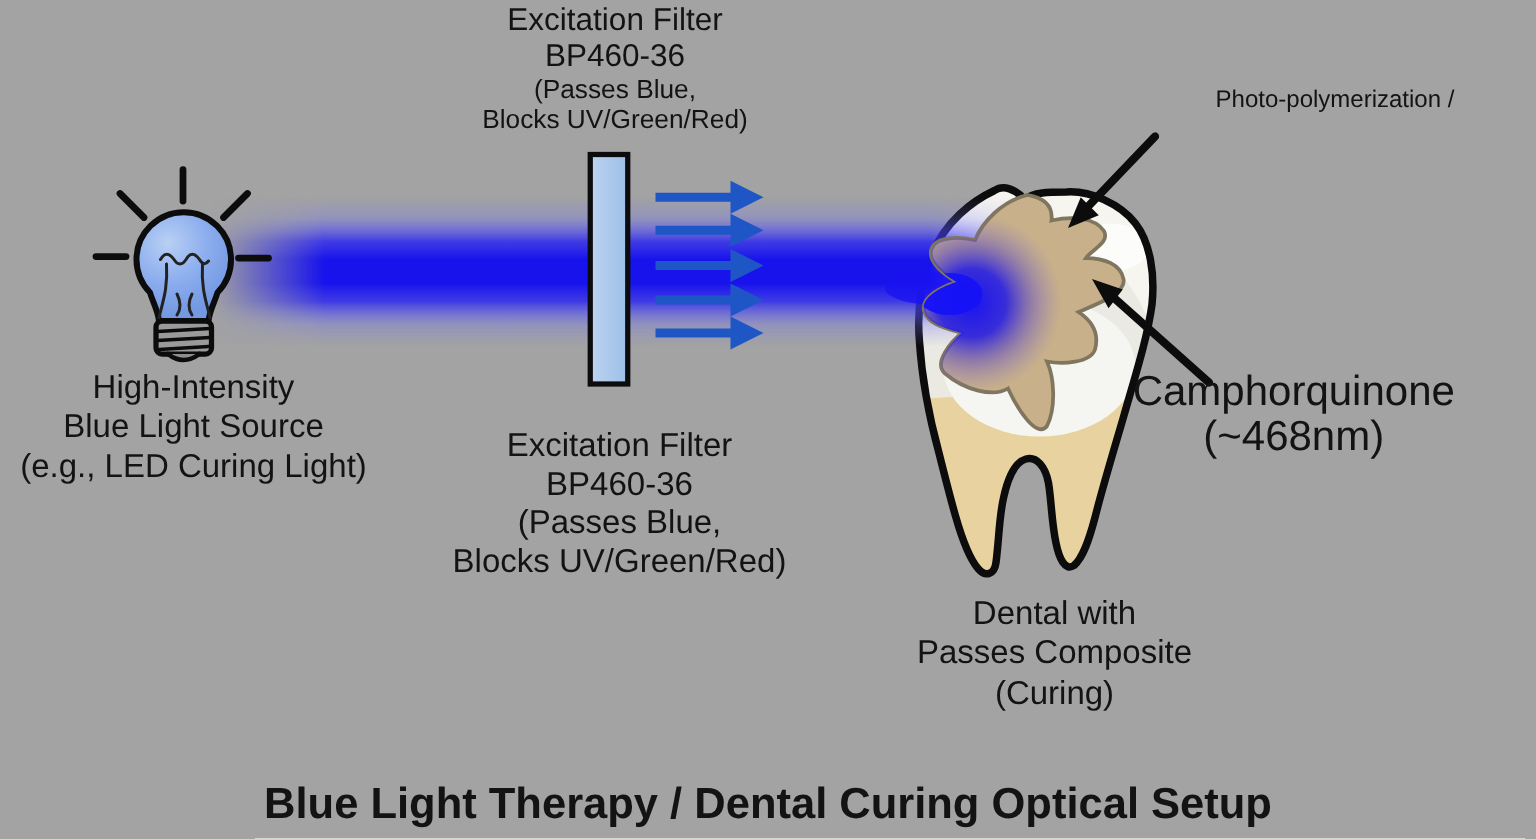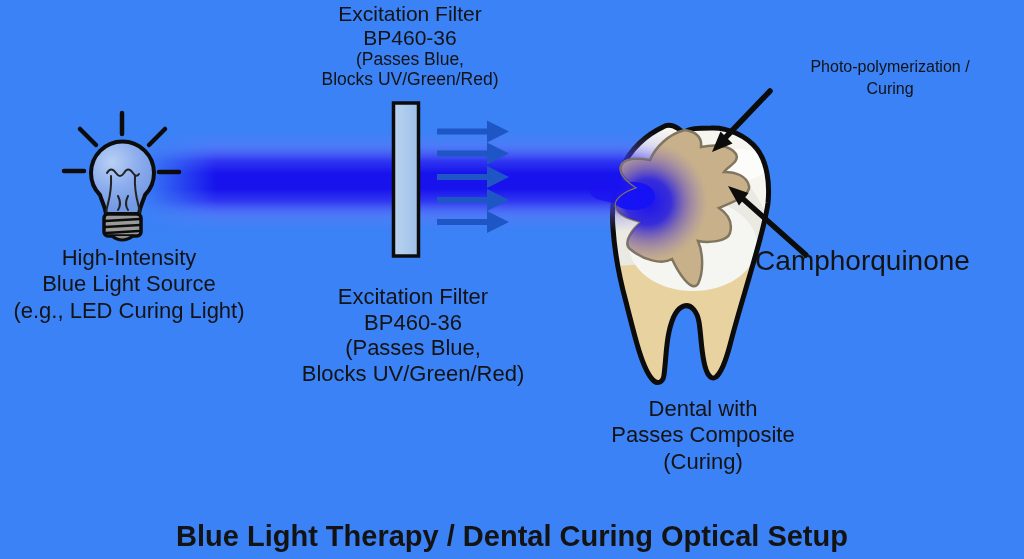--- a/index.html
+++ b/index.html
@@ -1,18 +1,18 @@
 <!DOCTYPE html>
 <html><head>
 <meta charset="utf-8">
 <style>
   html,body { margin:0; padding:0; background:#ffffff; }
   #stage {
     position:relative; width:1024px; height:559px; overflow:hidden;
-    background:#3b82f6; font-family:"Liberation Sans", sans-serif; color:#111;
+    background:#a3a3a3; font-family:"Liberation Sans", sans-serif; color:#111;
   }
   #diagram-svg { position:absolute; left:0; top:0; }
   .label { position:absolute; text-align:center; color:#131313; }
   .lbl-line { white-space:nowrap; }
   #top-filter-label   { left:280px; top:2px;   width:260px; font-size:21px; line-height:1.12; }
   #top-filter-label .small { font-size:17.5px; line-height:1.15; }
   #source-label       { left:-6px; top:245px;  width:270px; font-size:22px; line-height:1.2; }
   #bottom-filter-label{ left:283px; top:284px; width:260px; font-size:22px; line-height:1.17; }
   #tooth-caption      { left:573px; top:396px; width:260px; font-size:22px; line-height:1.2; }
   #photo-label        { left:756px; top:56px;  width:268px; font-size:16px; line-height:1.35; }
@@ -185,21 +185,21 @@
   </div>
 
   <div class="label" id="tooth-caption">
     <div class="lbl-line">Dental with</div>
     <div class="lbl-line">Passes Composite</div>
     <div class="lbl-line">(Curing)</div>
   </div>
 
   <div class="label" id="photo-label">
     <div class="lbl-line">Photo-polymerization /</div>
-    <div class="lbl-line">Curing</div>
   </div>
 
   <div class="label" id="camphor-label">
     <div class="lbl-line">Camphorquinone</div>
+    <div class="lbl-line">(~468nm)</div>
   </div>
 
   <div class="label" id="main-title">Blue Light Therapy / Dental Curing Optical Setup</div>
 </div>
 
 </body></html>

